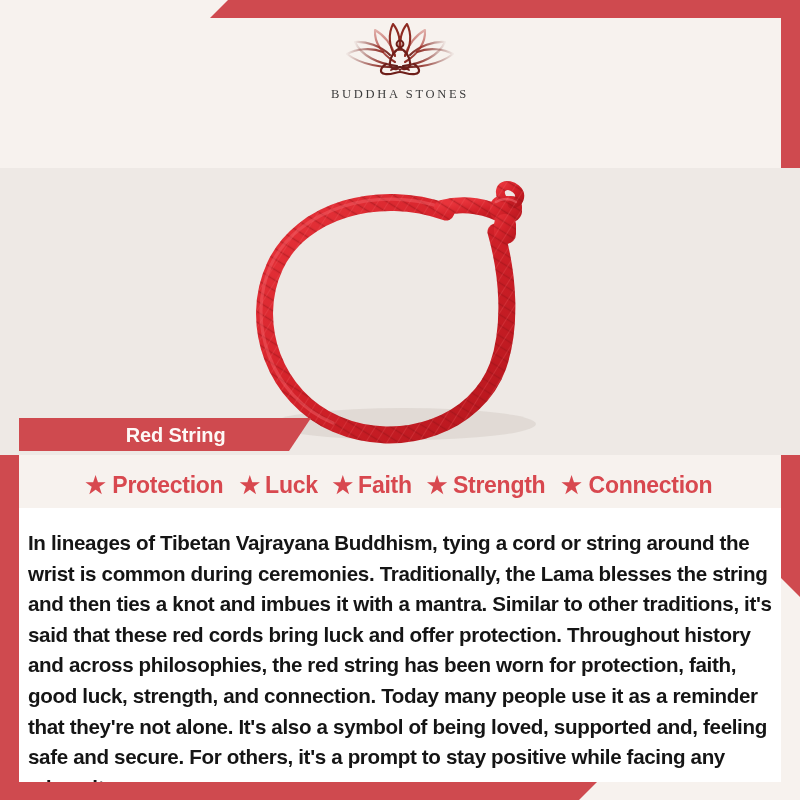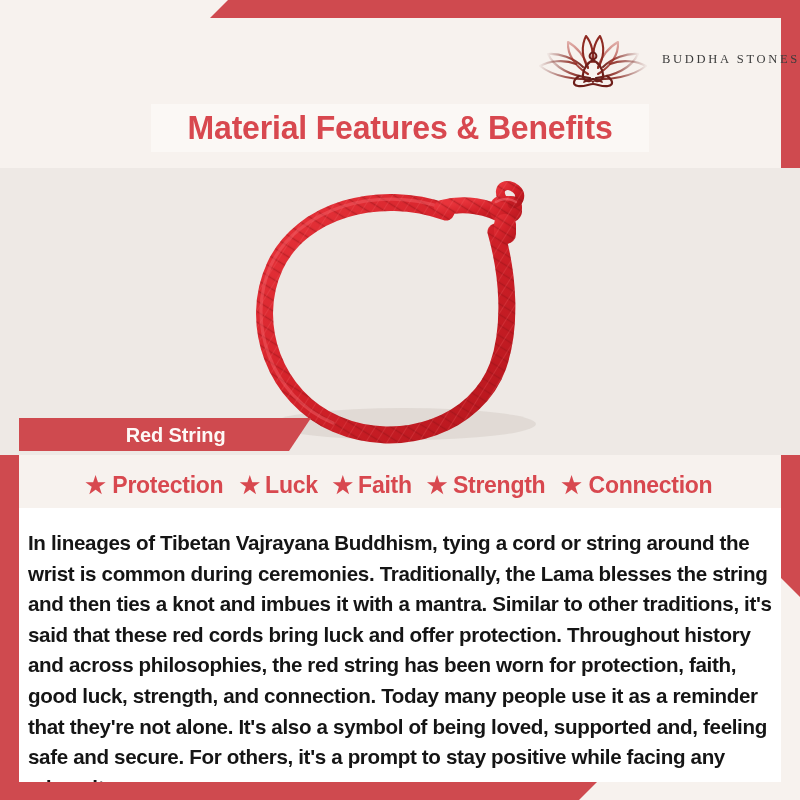--- a/index.html
+++ b/index.html
@@ -55,23 +55,23 @@
   }
 
   
   #logo-block {
     position: absolute;
     left: 0;
     top: 16px;
     width: 800px;
     height: 86px;
     display: flex;
-    flex-direction: row;
-    align-items: center;
-    justify-content: flex-end;
+    flex-direction: column;
+    align-items: center;
+    justify-content: space-between;
   }
   #logo-mark {
     width: 138px;
     height: 62px;
     display: block;
   }
   #logo-wordmark {
     margin-top: 1px;
     font-family: "Liberation Serif", serif;
     font-size: 12.5px;
@@ -245,23 +245,20 @@
         <path d="M69 32 C63 35 60 40 59 46 C58 51 62 54 66 53" stroke="#6e1f1a" stroke-width="2.2"></path>
         <path d="M69 32 C75 35 78 40 79 46 C80 51 76 54 72 53" stroke="#6e1f1a" stroke-width="2.2"></path>
 
         <path d="M55 48 C49 52 48 57 54 58 C60 59 65 56 69 56 C73 56 78 59 84 58 C90 57 89 52 83 48" stroke="#6e1f1a" stroke-width="2.2"></path>
         <path d="M60 54 C64 52 68 52 69 54 C70 52 74 52 78 54" stroke="#6e1f1a" stroke-width="1.7"></path>
       </g>
     </svg>
     <div id="logo-wordmark">BUDDHA STONES</div>
   </div>
 
-  <div id="title-banner">
-    <div id="title-text">Material Features &amp; Benefits</div>
-  </div>
 
   <div id="photo-panel">
     <svg id="bracelet-svg" viewBox="0 0 420 300" aria-hidden="true">
       <defs>
         <linearGradient id="cordShade" x1="0" y1="0" x2="1" y2="1">
           <stop offset="0" stop-color="#e8343b"></stop>
           <stop offset="0.45" stop-color="#d4222a"></stop>
           <stop offset="1" stop-color="#b5161d"></stop>
         </linearGradient>
         <pattern id="braid" width="9" height="9" patternUnits="userSpaceOnUse" patternTransform="rotate(32)">

